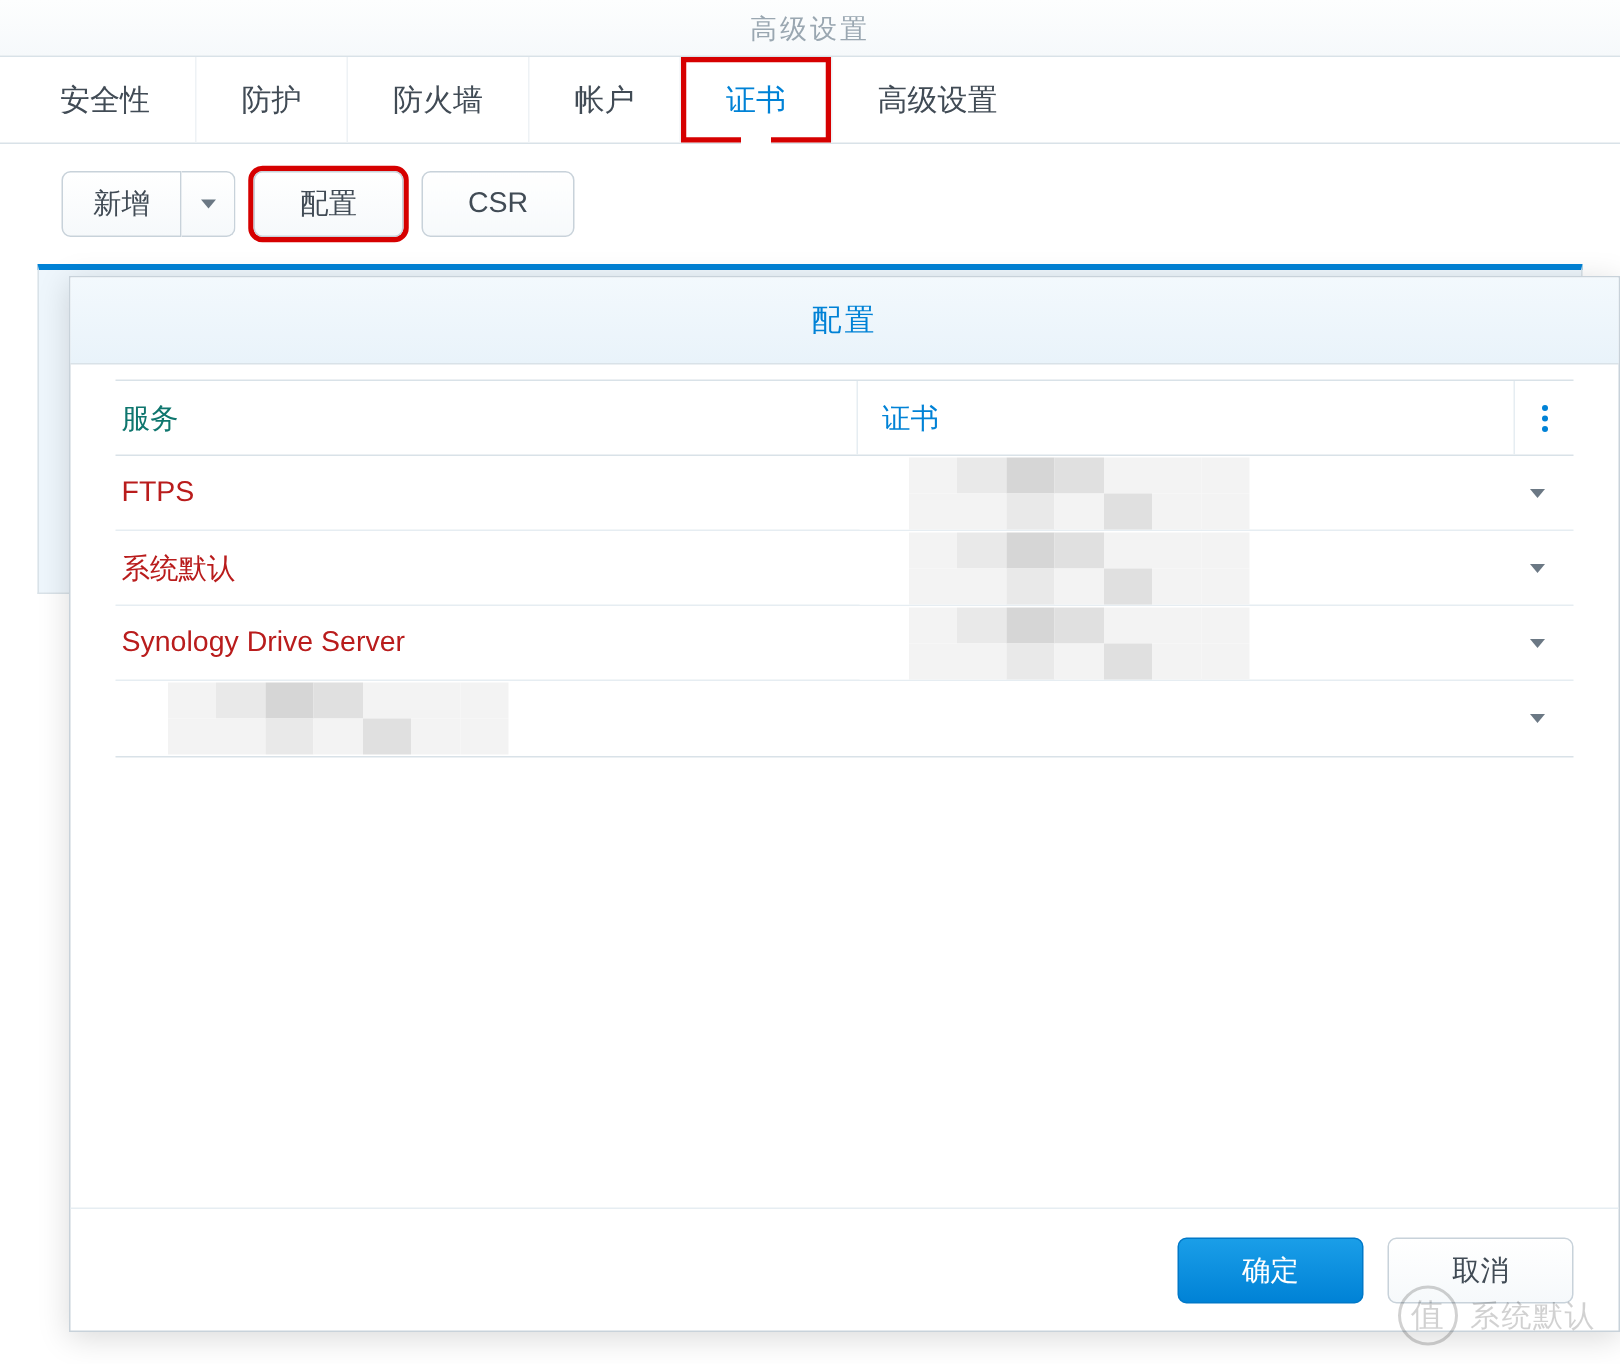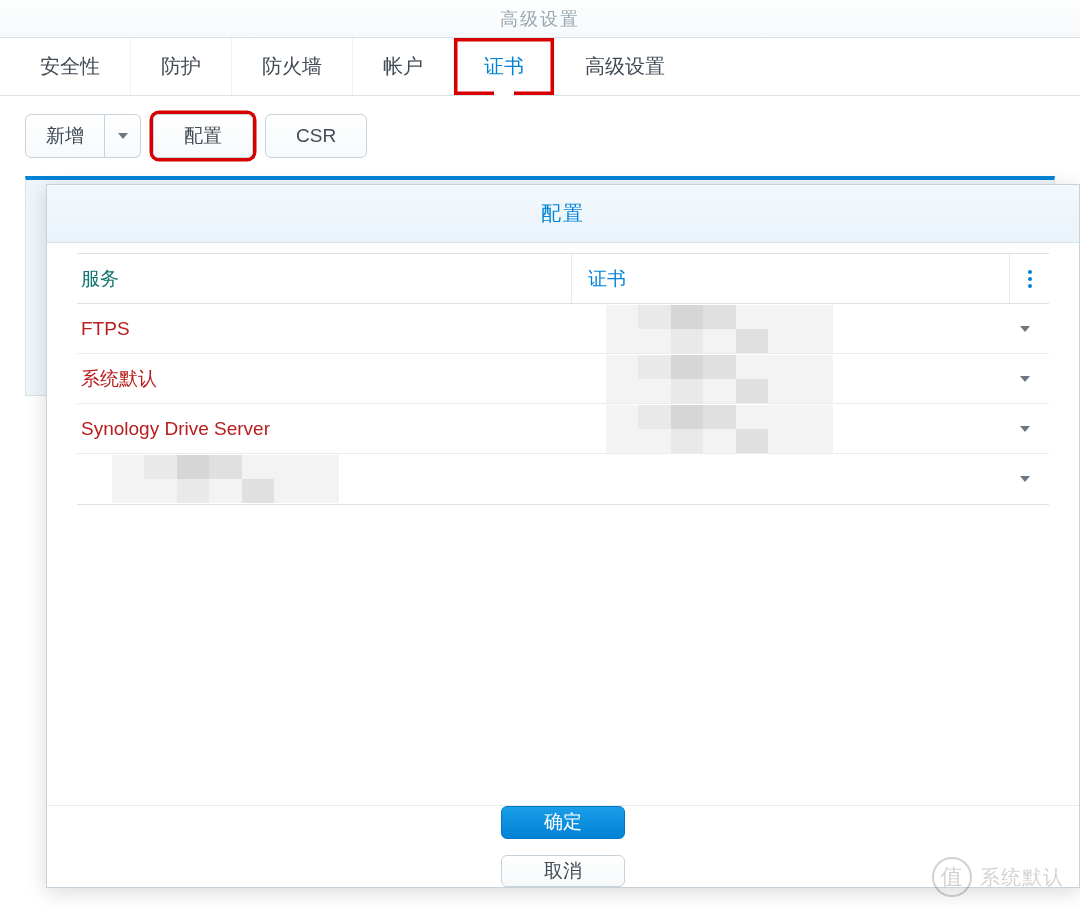--- a/index.html
+++ b/index.html
@@ -9,21 +9,21 @@
 
   .tabs { display: flex; align-items: stretch; height: 58px; border-bottom: 1px solid #d9e2e8; background: #fff; padding: 0 10px; }
   .tab { padding: 0 30px; display: flex; align-items: center; font-size: 20px; color: #414b55; position: relative; cursor: pointer; border-right: 1px solid #eef2f5; }
   .tab:last-child { border-right: none; }
   .tab.active { color: #0082d6; }
   .tab.active::after { content: ""; position: absolute; bottom: -1px; left: 50%; transform: translateX(-50%); width: 20px; height: 10px; background: #fff; }
   .tab.highlight { box-shadow: inset 0 0 0 3.5px #d60000; }
 
   .toolbar { display: flex; gap: 12px; padding: 18px 25px; }
   .btn { height: 44px; border: 1px solid #c8d2da; border-radius: 6px; background: linear-gradient(#ffffff,#f6f9fb); color: #414b55; font-size: 19px; display: flex; align-items: center; justify-content: center; cursor: pointer; }
-  .btn-split { display: flex; }
+  .btn-split { display: flex; margin-left: 16px; }
   .btn-split .btn-main { padding: 0 20px; border-top-right-radius: 0; border-bottom-right-radius: 0; }
   .btn-split .btn-caret { width: 36px; border-left: none; border-top-left-radius: 0; border-bottom-left-radius: 0; }
   .caret { width: 0; height: 0; border-left: 5px solid transparent; border-right: 5px solid transparent; border-top: 6px solid #6b7884; }
   .btn-normal { padding: 0 30px; }
   .btn-highlight { box-shadow: 0 0 0 3.5px #d60000; }
 
   .content-frame { margin: 0 25px; border: 1px solid #d9e2e8; border-top: 4px solid #0082d6; height: 220px; background: #eef6fc; }
 
   .dialog { position: absolute; top: 184px; left: 46px; right: 0; height: 704px; background: #fff; border: 1px solid #c8d2da; box-shadow: 0 4px 20px rgba(0,0,0,0.15); display: flex; flex-direction: column; }
   .dialog-header { height: 58px; display: flex; align-items: center; justify-content: center; background: linear-gradient(#f3f9fd,#e9f3fa); border-bottom: 1px solid #d9e2e8; color: #0082d6; font-size: 20px; letter-spacing: 2px; }
@@ -44,21 +44,21 @@
   .row .cert { flex: 1; position: relative; height: 100%; display: flex; align-items: center; }
   .row .caret-cell { flex: 0 0 48px; display:flex; align-items:center; justify-content:center; cursor: pointer; }
 
   .pixelate { position: absolute; left: 2px; width: 260px; height: 48px; display: grid; grid-template-columns: repeat(8, 1fr); grid-template-rows: repeat(2, 1fr); }
   .pixelate span { background: #f3f3f3; }
   .pixelate span:nth-child(3), .pixelate span:nth-child(12) { background:#e9e9e9; }
   .pixelate span:nth-child(5), .pixelate span:nth-child(14) { background:#e0e0e0; }
   .pixelate span:nth-child(4) { background:#d6d6d6; }
   .pixelate span:nth-child(1), .pixelate span:nth-child(9){ background:#fff; }
 
-  .dialog-footer { height: 82px; display: flex; align-items: center; justify-content: flex-end; gap: 16px; padding: 0 30px; border-top: 1px solid #e6edf2; flex-direction: column; }
+  .dialog-footer { height: 82px; display: flex; align-items: center; justify-content: flex-end; gap: 16px; padding: 0 30px; border-top: 1px solid #e6edf2; }
   .btn-primary { height: 44px; padding: 0 42px; border-radius: 6px; background: linear-gradient(#1a9ee8,#0082d6); color: #fff; font-size: 19px; border: 1px solid #0078c8; cursor:pointer; }
   .btn-default { height: 44px; padding: 0 42px; border-radius: 6px; background: linear-gradient(#ffffff,#f6f9fb); color: #414b55; font-size: 19px; border: 1px solid #c8d2da; cursor:pointer; }
 
   .watermark { position: absolute; bottom: 12px; right: 16px; display:flex; align-items:center; gap:8px; color: rgba(0,0,0,0.18); font-size: 20px; letter-spacing: 1px; pointer-events: none; }
   .watermark .wm-circle { width: 40px; height: 40px; border: 2px solid rgba(0,0,0,0.18); border-radius: 50%; display:flex; align-items:center; justify-content:center; font-size: 22px; }
 </style>
 </head>
 <body>
 
 <div class="title-bar">高级设置</div>

